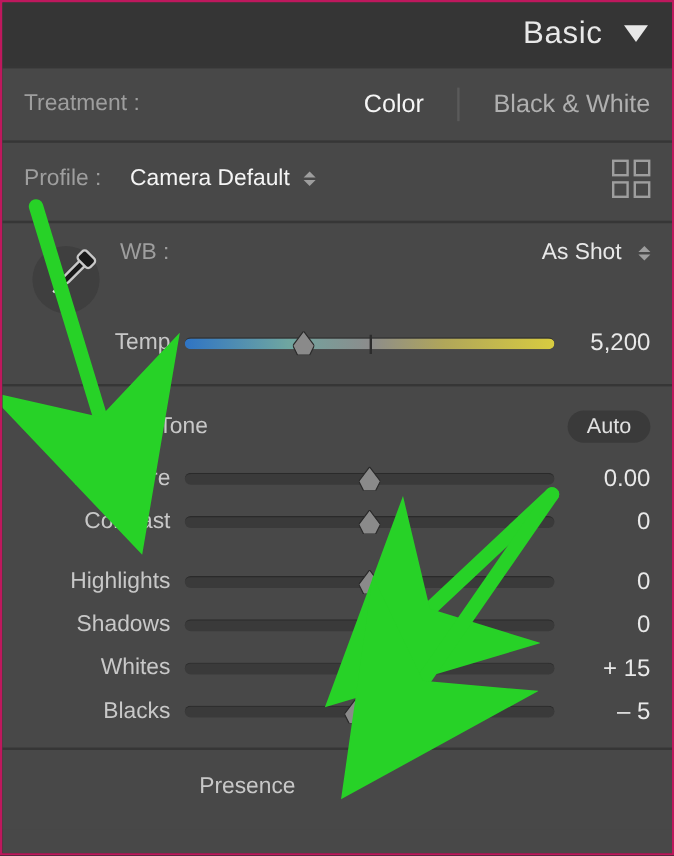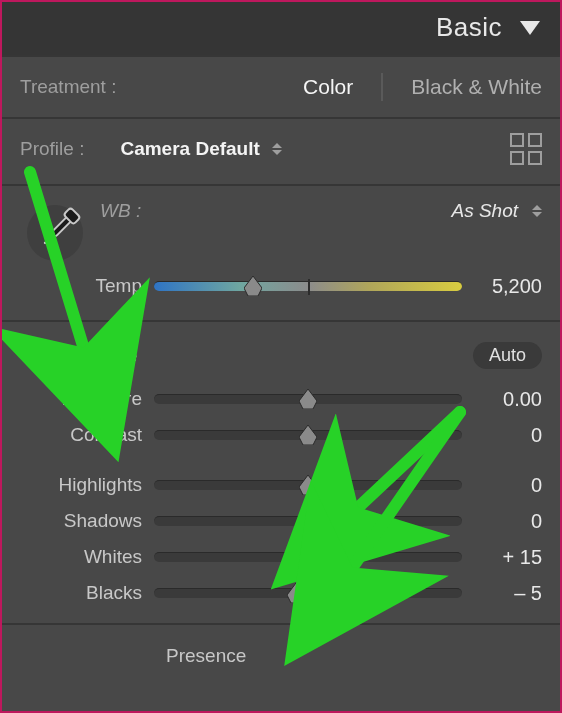--- a/index.html
+++ b/index.html
@@ -15,50 +15,50 @@
   .label-br  { color:#e8e8e8; font-size:19px; }
   .label-br2 { color:#f4f4f4; font-size:19px; }
   
   .treatment { padding-top:16px; padding-bottom:16px;}
   .treatment .options { margin-left:auto; display:flex; align-items:center; gap:28px;}
   .treatment .sep { width:2px; height:28px; background:#5a5a5a;}
   .treatment .opt { font-size:21px; color:#b0b0b0; cursor:pointer;}
   .treatment .opt.active { color:#f5f5f5; }
   
   .profile { padding-top:14px; padding-bottom:19px;text-align:right;}
-  .profile .val-wrap { margin-left:36px; display:flex; align-items:center; cursor:pointer;font-weight:bold;}
+  .profile .val-wrap { margin-left:24px; display:flex; align-items:center; cursor:pointer;}
   .profile .chev { margin-left:12px; display:flex; flex-direction:column; gap:2px;}
   .profile .chev span{width:0;height:0;border-left:5px solid transparent;border-right:5px solid transparent;}
   .profile .chev .up{border-bottom:5px solid #9e9e9e;}
   .profile .chev .dn{border-top:5px solid #9e9e9e;}
   .grid-icon { margin-left:auto; display:grid; grid-template-columns:14px 14px; grid-template-rows:14px 14px; gap:4px; cursor:pointer;}
   .grid-icon span { border:2px solid #9e9e9e;}
   
   .wb { padding-top:8px; padding-bottom:16px;}
   .eyedrop { width:70px; height:70px; position:relative; margin-top:4px; cursor:pointer;}
   .eyedrop svg { position:absolute; left:0; top:0;}
   .wb-right { flex:1; margin-left:10px; margin-top:6px;}
-  .wb-sel { display:flex; align-items:center; font-style:italic;}
+  .wb-sel { display:flex; align-items:center; }
   .wb-sel .chev { margin-left:14px; display:flex; flex-direction:column; gap:2px;}
   .wb-sel .chev span{width:0;height:0;border-left:5px solid transparent;border-right:5px solid transparent;}
   .wb-sel .chev .up{border-bottom:5px solid #9e9e9e;}
   .wb-sel .chev .dn{border-top:5px solid #9e9e9e;}
   
   .sl-row { display:flex; align-items:center; height:36px;}
   .sl-label { width:134px; text-align:right; color:#c8c8c8; font-size:19px; padding-right:12px;}
   .sl-track { flex:1; height:10px; border-radius:5px; position:relative; background:#3a3a3a; border-top:1px solid #2a2a2a;}
   .sl-track .mid { position:absolute; left:50%; top:-3px; width:2px; height:16px; background:#2c2c2c;}
   .sl-knob { position:absolute; top:-6px; width:18px; height:20px; transform:translateX(-50%);}
   .sl-knob svg { display:block;}
   .sl-val { width:80px; text-align:right; color:#e8e8e8; font-size:20px; padding-left:10px;}
   .temp-track { background:linear-gradient(90deg,#2f74c4 0%,#6fa6a0 28%,#8c8c8c 50%,#b0a65a 70%,#d8cc40 100%);}
   .tint-track { background:linear-gradient(90deg,#2fae4a 0%,#8c8c8c 50%,#c84fa8 100%);}
   
   .subhdr { display:flex; align-items:center; margin:8px 0 12px 0;}
-  .subhdr .txt { margin-left:76px; color:#c8c8c8; font-size:19px;}
+  .subhdr .txt { margin-left:112px; color:#c8c8c8; font-size:19px;}
   .auto-pill { margin-left:auto; background:#3a3a3a; color:#e0e0e0; font-size:18px; padding:3px 16px; border-radius:14px; cursor:pointer;}
   .gap { height:14px;}
   .presence .txt { margin-left:146px;}
   
   .anno { position:absolute; left:0; top:0; pointer-events:none;}
 </style>
 </head>
 <body>
 <div class="shell">
 <div class="inner">

